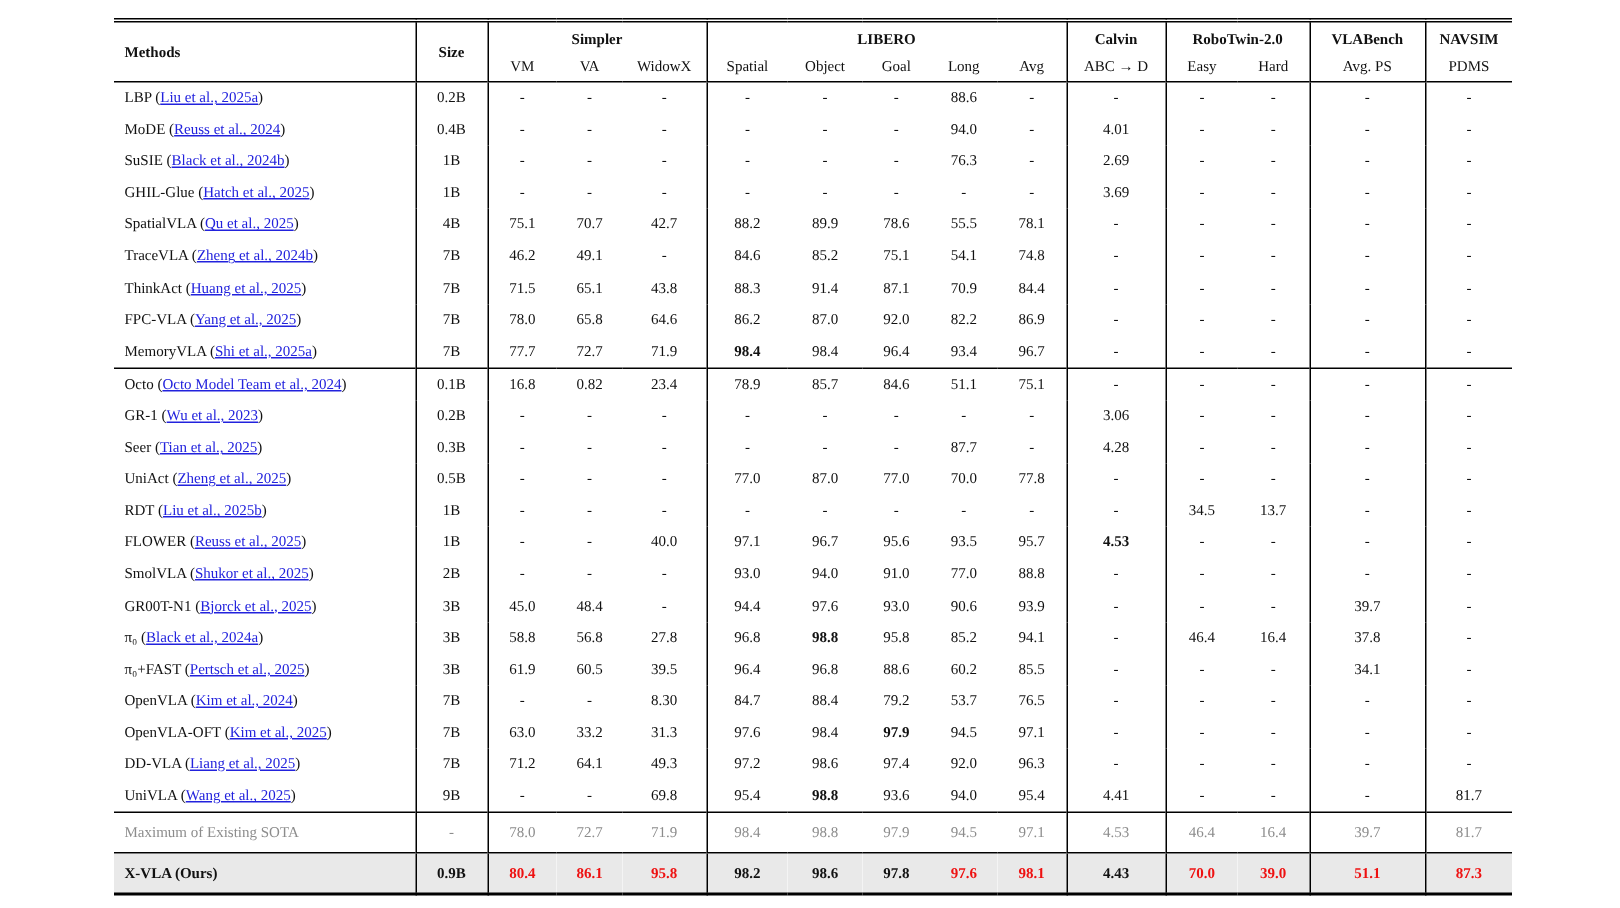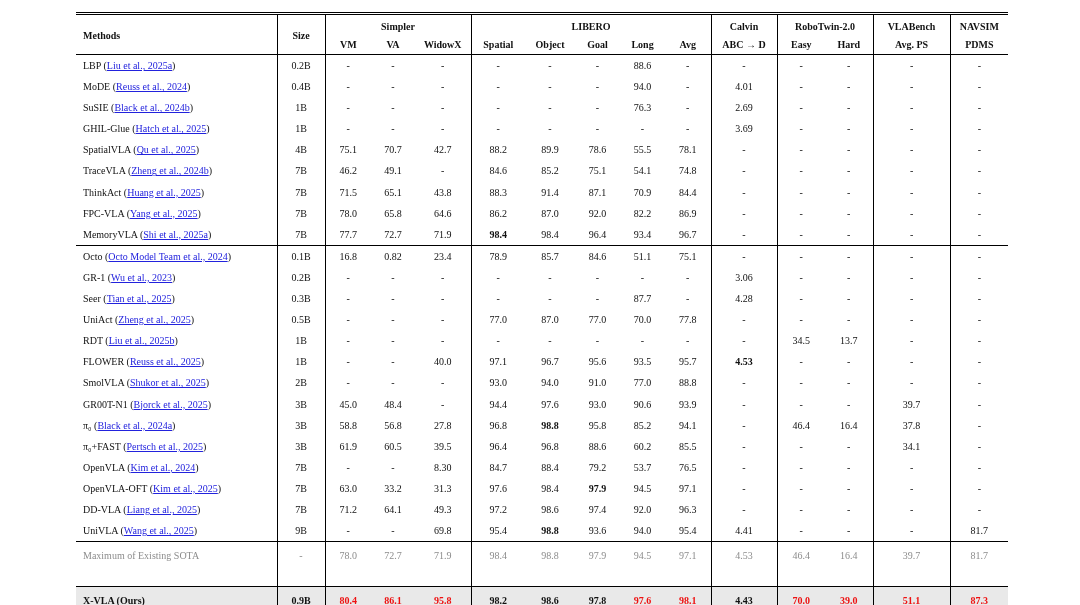--- a/index.html
+++ b/index.html
@@ -19,34 +19,34 @@
     position:absolute;left:76px;top:12px;width:932px;
   }
   table{
     border-collapse:collapse;table-layout:fixed;width:932px;
     border-top:3px double var(--rule);
     border-bottom:2px solid var(--rule);
     font-size:10px;
   }
   th,td{padding:1px 2px;line-height:19.1px;vertical-align:middle;overflow:hidden;white-space:nowrap;}
   thead th{font-weight:bold;text-align:center;}
-  thead tr.sub th{font-weight:bold;padding-top:0;}
+  thead tr.sub th{font-weight:normal;padding-top:0;}
   thead tr.sub th{line-height:17px;}
   thead tr.grp th{padding-top:3px;line-height:17px;}
   th.methods{text-align:left;padding-left:7px;}
   .br{border-right:1px solid var(--rule);}
   tbody td{text-align:center;}
   td.method{text-align:left;padding-left:7px;}
   .cite{color:var(--link-blue);text-decoration:underline;}
   td.b, .b{font-weight:bold;}
   td.red{color:var(--highlight-red);font-weight:bold;}
   thead tr.sub th, thead tr.grp th{border-bottom:0;}
   thead{border-bottom:1px solid var(--rule);}
   tr.sep td{border-top:1px solid var(--rule);}
-  tr.sota td{color:var(--sota-gray);padding-top:4px;padding-bottom:21px;}
+  tr.sota td{color:var(--sota-gray);padding-top:4px;padding-bottom:3px;}
   tr.ours td{background:var(--ours-row-bg);font-weight:bold;padding-top:4px;padding-bottom:3px;}
 </style>
 </head>
 <body>
 
 <div class="tablewrap">
   <table>
     <colgroup>
       <col style="width:201px">
         <col style="width:48px">

